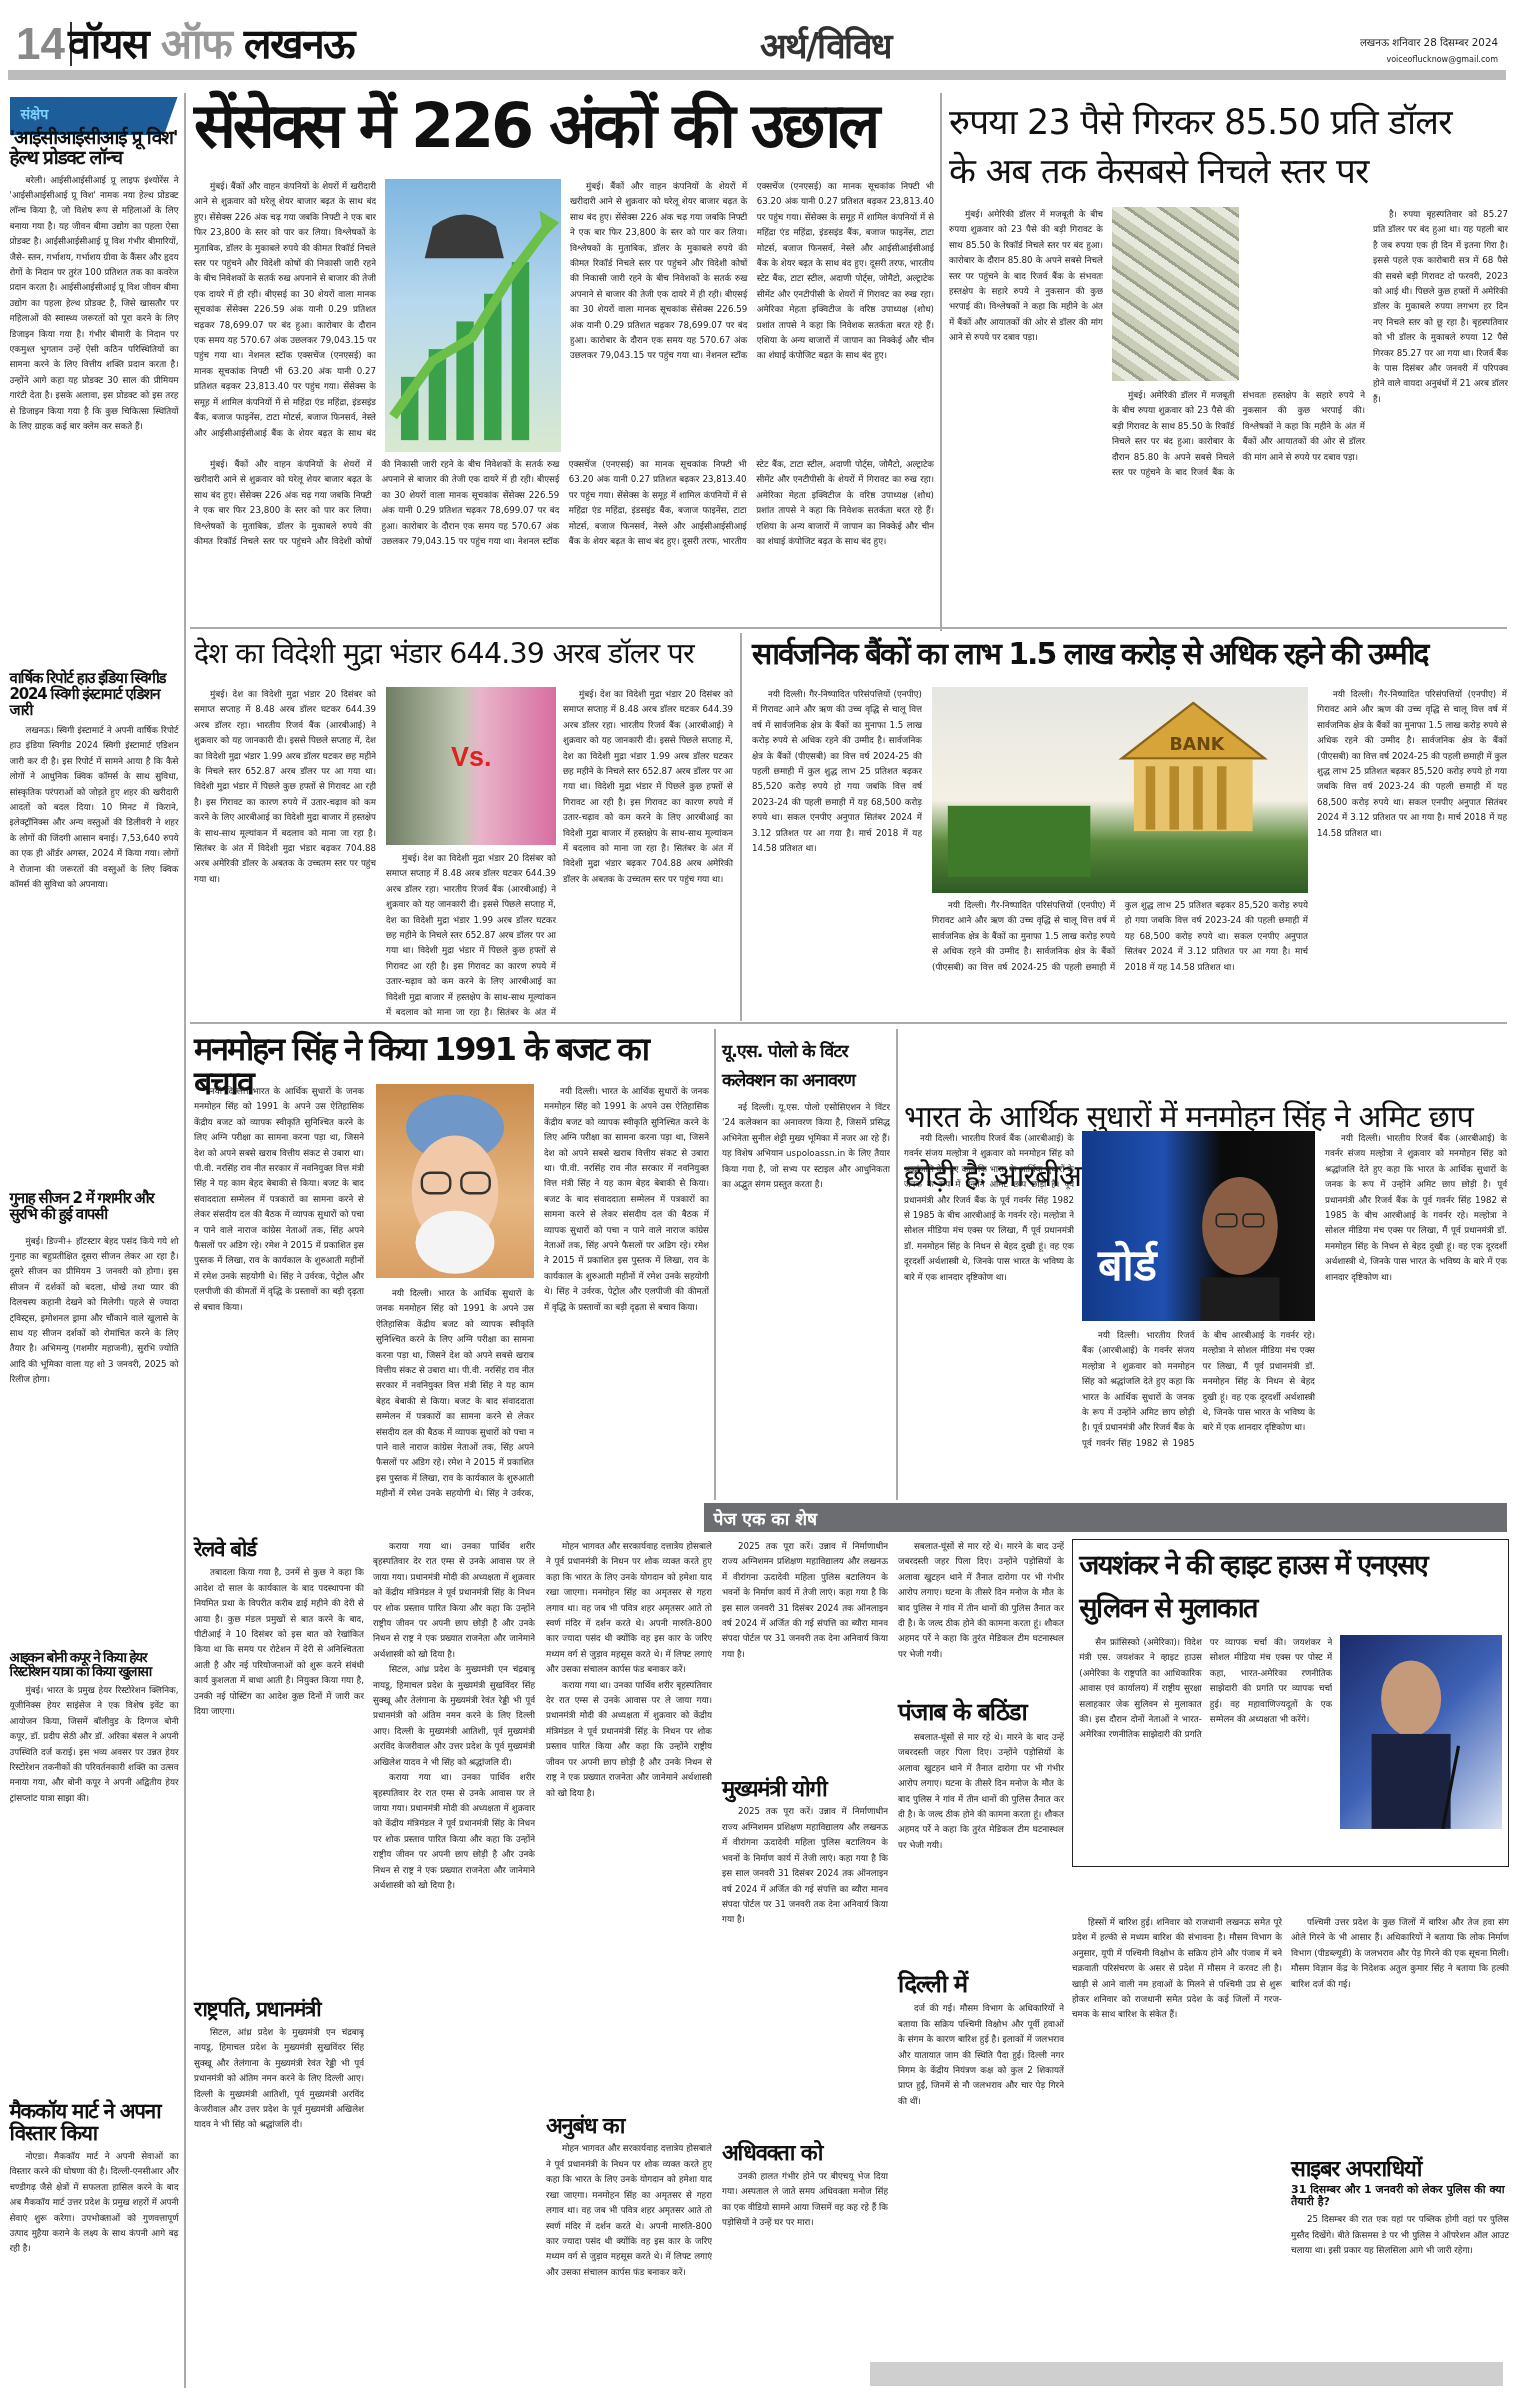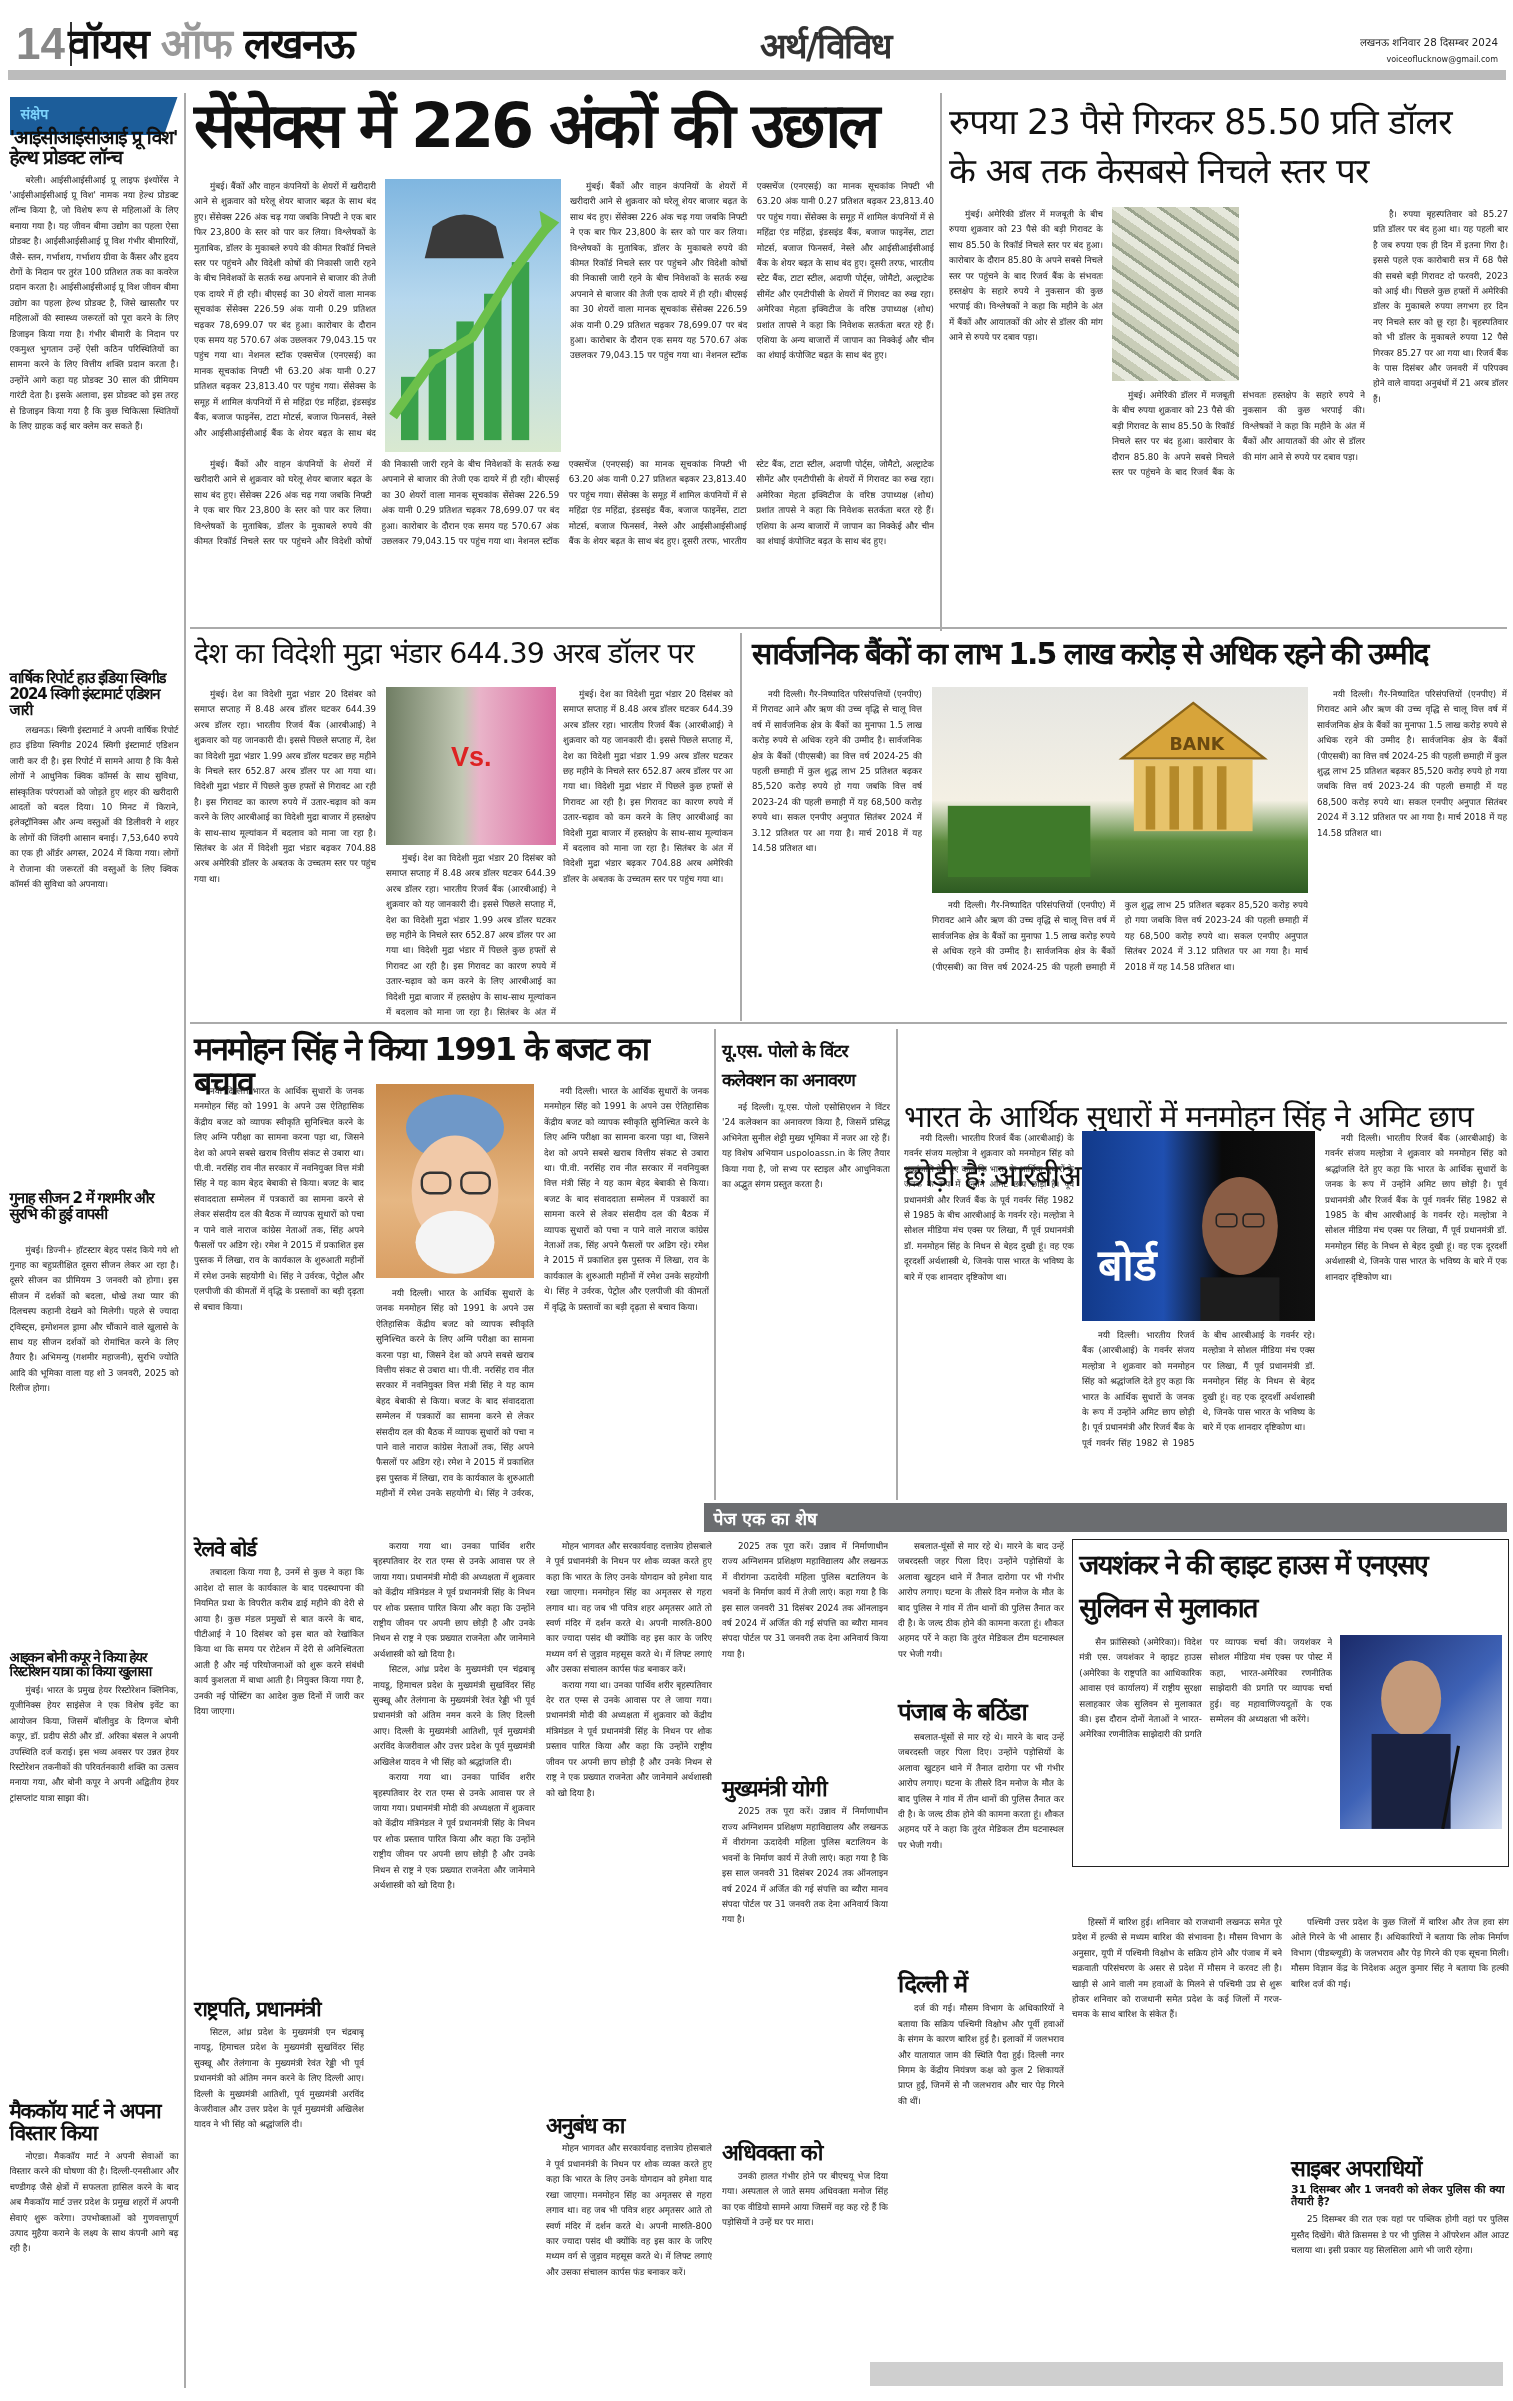--- a/index.html
+++ b/index.html
@@ -51,21 +51,21 @@
     </div>
 </div>
 <div class="abs" style="left:9.5px;top:671px;width:169px">
   <div class="hd" style="font-size:15px">वार्षिक रिपोर्ट हाउ इंडिया स्विगीड 2024 स्विगी इंस्टामार्ट एडिशन जारी</div>
   <div class="col" style="height:388px;margin-top:4.7px">
       <p>लखनऊ। स्विगी इंस्टामार्ट ने अपनी वार्षिक रिपोर्ट हाउ इंडिया स्विगीड 2024 स्विगी इंस्टामार्ट एडिशन जारी कर दी है। इस रिपोर्ट में सामने आया है कि कैसे लोगों ने आधुनिक क्विक कॉमर्स के साथ सुविधा, सांस्कृतिक परंपराओं को जोड़ते हुए शहर की खरीदारी आदतों को बदल दिया। 10 मिनट में किराने, इलेक्ट्रॉनिक्स और अन्य वस्तुओं की डिलीवरी ने शहर के लोगों की जिंदगी आसान बनाई। 7,53,640 रुपये का एक ही ऑर्डर अगस्त, 2024 में किया गया। लोगों ने रोजाना की जरूरतों की वस्तुओं के लिए क्विक कॉमर्स की सुविधा को अपनाया।</p>
     </div>
 </div>
 <div class="abs" style="left:9.5px;top:1191px;width:169px">
   <div class="hd" style="font-size:15px">गुनाह सीजन 2 में गशमीर और सुरभि की हुई वापसी</div>
-  <div class="col" style="height:372px;margin-top:20px">
+  <div class="col" style="height:372px;margin-top:11px">
       <p>मुंबई। डिज्नी+ हॉटस्टार बेहद पसंद किये गये शो गुनाह का बहुप्रतीक्षित दूसरा सीजन लेकर आ रहा है। दूसरे सीजन का प्रीमियम 3 जनवरी को होगा। इस सीजन में दर्शकों को बदला, धोखे तथा प्यार की दिलचस्प कहानी देखने को मिलेगी। पहले से ज्यादा ट्विस्ट्स, इमोशनल ड्रामा और चौंकाने वाले खुलासे के साथ यह सीजन दर्शकों को रोमांचित करने के लिए तैयार है। अभिमन्यु (गशमीर महाजनी), सुरभि ज्योति आदि की भूमिका वाला यह शो 3 जनवरी, 2025 को रिलीज होगा।</p>
     </div>
 </div>
 <div class="abs" style="left:9.5px;top:1650px;width:169px">
   <div class="hd" style="font-size:13.5px">आइकन बोनी कपूर ने किया हेयर रिस्टोरेशन यात्रा का किया खुलासा</div>
   <div class="col" style="height:404px;margin-top:4.7px">
       <p>मुंबई। भारत के प्रमुख हेयर रिस्टोरेशन क्लिनिक, यूजीनिक्स हेयर साइंसेज ने एक विशेष इवेंट का आयोजन किया, जिसमें बॉलीवुड के दिग्गज बोनी कपूर, डॉ. प्रदीप सेठी और डॉ. अरिका बंसल ने अपनी उपस्थिति दर्ज कराई। इस भव्य अवसर पर उन्नत हेयर रिस्टोरेशन तकनीकों की परिवर्तनकारी शक्ति का उत्सव मनाया गया, और बोनी कपूर ने अपनी अद्वितीय हेयर ट्रांसप्लांट यात्रा साझा की।</p>
     </div>
 </div>
 <div class="abs" style="left:9.5px;top:2101px;width:169px">

